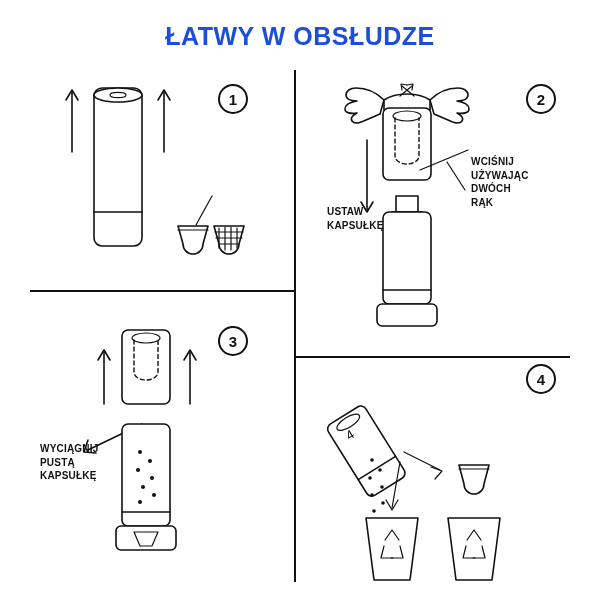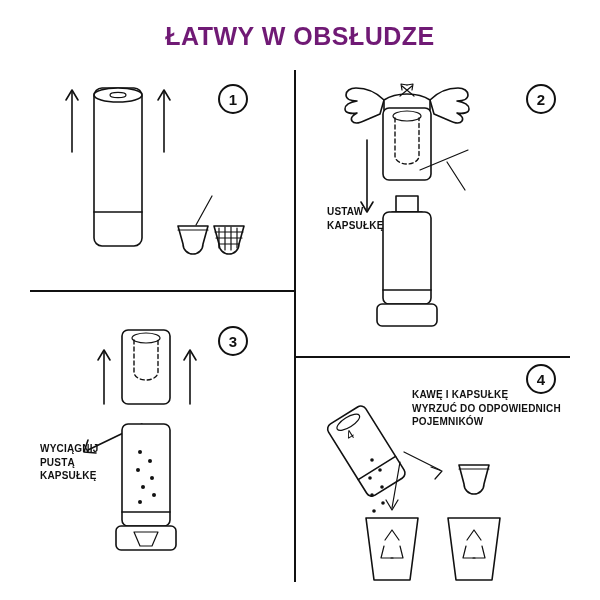--- a/index.html
+++ b/index.html
@@ -13,21 +13,21 @@
   }
   #root{position:relative;width:600px;height:600px;}
 
   .title{
     position:absolute;
     top:22px;left:0;width:600px;
     text-align:center;
     font-size:25px;
     font-weight:bold;
     letter-spacing:0.5px;
-    color:#701a75;
+    color:#1d4ed8;
   }
 
   .divider{position:absolute;background:#111;}
 
   .step-badge{
     position:absolute;
     width:30px;height:30px;
     border:2px solid #111;
     border-radius:50%;
     display:flex;align-items:center;justify-content:center;
@@ -102,20 +102,24 @@
       <path class="ln-thin" d="M215 232 h28 M216 238 h26 M219 244 h20"></path>
     </g>
   </svg>
 
   <div class="step-badge" style="left:526px;top:84px;">
     <span>2</span>
   </div>
 
   <div class="caption" style="left:327px;top:205px;width:80px;">USTAW
 KAPSUŁKĘ</div>
+  <div class="caption" style="left:471px;top:155px;width:90px;">WCIŚNIJ
+UŻYWAJĄC
+DWÓCH
+RĄK</div>
 
   <svg width="600" height="600">
 
     <g>
       <path class="ln fillw" d="M384 100 c-8 -8 -18 -12 -28 -12 c-6 0 -10 3 -10 7 c0 4 5 6 11 6 c-6 1 -12 3 -12 8 c0 4 6 5 12 4 c-4 2 -7 5 -5 8 c2 3 8 2 14 -1 l14 -6 z"></path>
       <path class="ln fillw" d="M430 100 c8 -8 18 -12 28 -12 c6 0 10 3 10 7 c0 4 -5 6 -11 6 c6 1 12 3 12 8 c0 4 -6 5 -12 4 c4 2 7 5 5 8 c-2 3 -8 2 -14 -1 l-14 -6 z"></path>
       <path class="ln fillw" d="M384 100 c6 -4 14 -6 23 -6 c9 0 17 2 23 6 l0 10 c-6 4 -14 6 -23 6 c-9 0 -17 -2 -23 -6 z"></path>
 
       <g>
         <path class="ln-thin" d="M400 96 L412 86"></path>
@@ -192,23 +196,20 @@
       <circle class="dot" cx="143" cy="487" r="2"></circle>
       <circle class="dot" cx="154" cy="495" r="2"></circle>
       <circle class="dot" cx="140" cy="502" r="2"></circle>
     </g>
   </svg>
 
   <div class="step-badge" style="left:526px;top:364px;">
     <span>4</span>
   </div>
 
-  <div class="caption" style="left:412px;top:388px;width:175px;">KAWĘ I KAPSUŁKĘ
-WYRZUĆ DO ODPOWIEDNICH
-POJEMNIKÓW</div>
 
   <svg width="600" height="600">
 
     <g transform="rotate(-32 368 450)">
       <rect class="ln fillw" x="344" y="408" width="44" height="84" rx="6"></rect>
       <ellipse class="ln-thin fillw" cx="366" cy="416" rx="13" ry="5"></ellipse>
       <path class="ln" d="M344 470 h44"></path>
       <text x="357" y="432" font-family="'Liberation Sans', sans-serif" font-size="13" fill="#111">4</text>
     </g>
 

